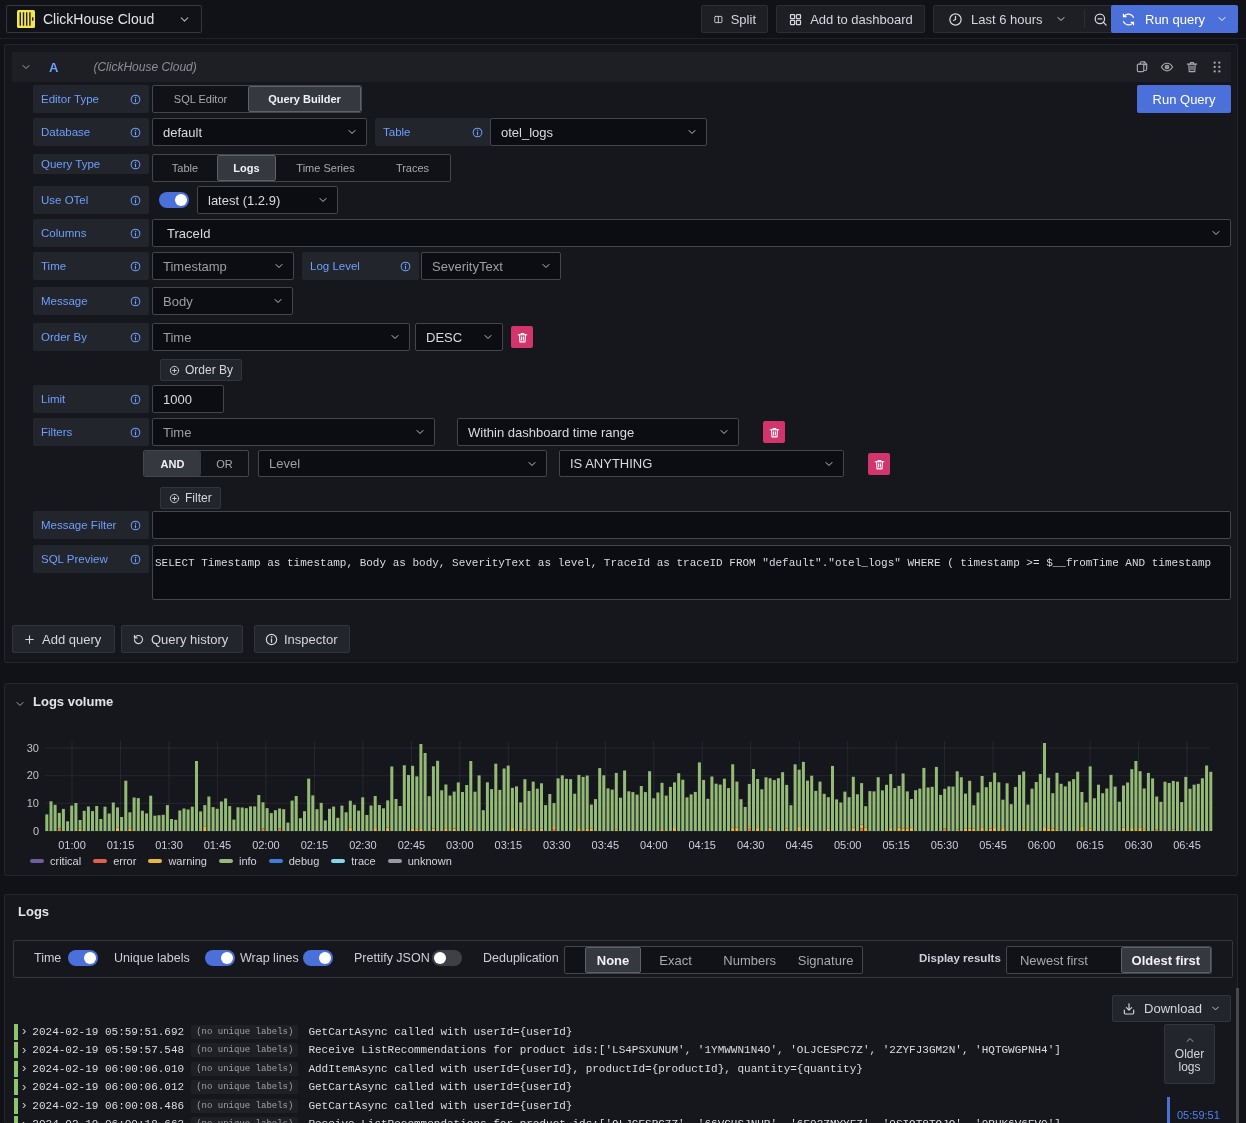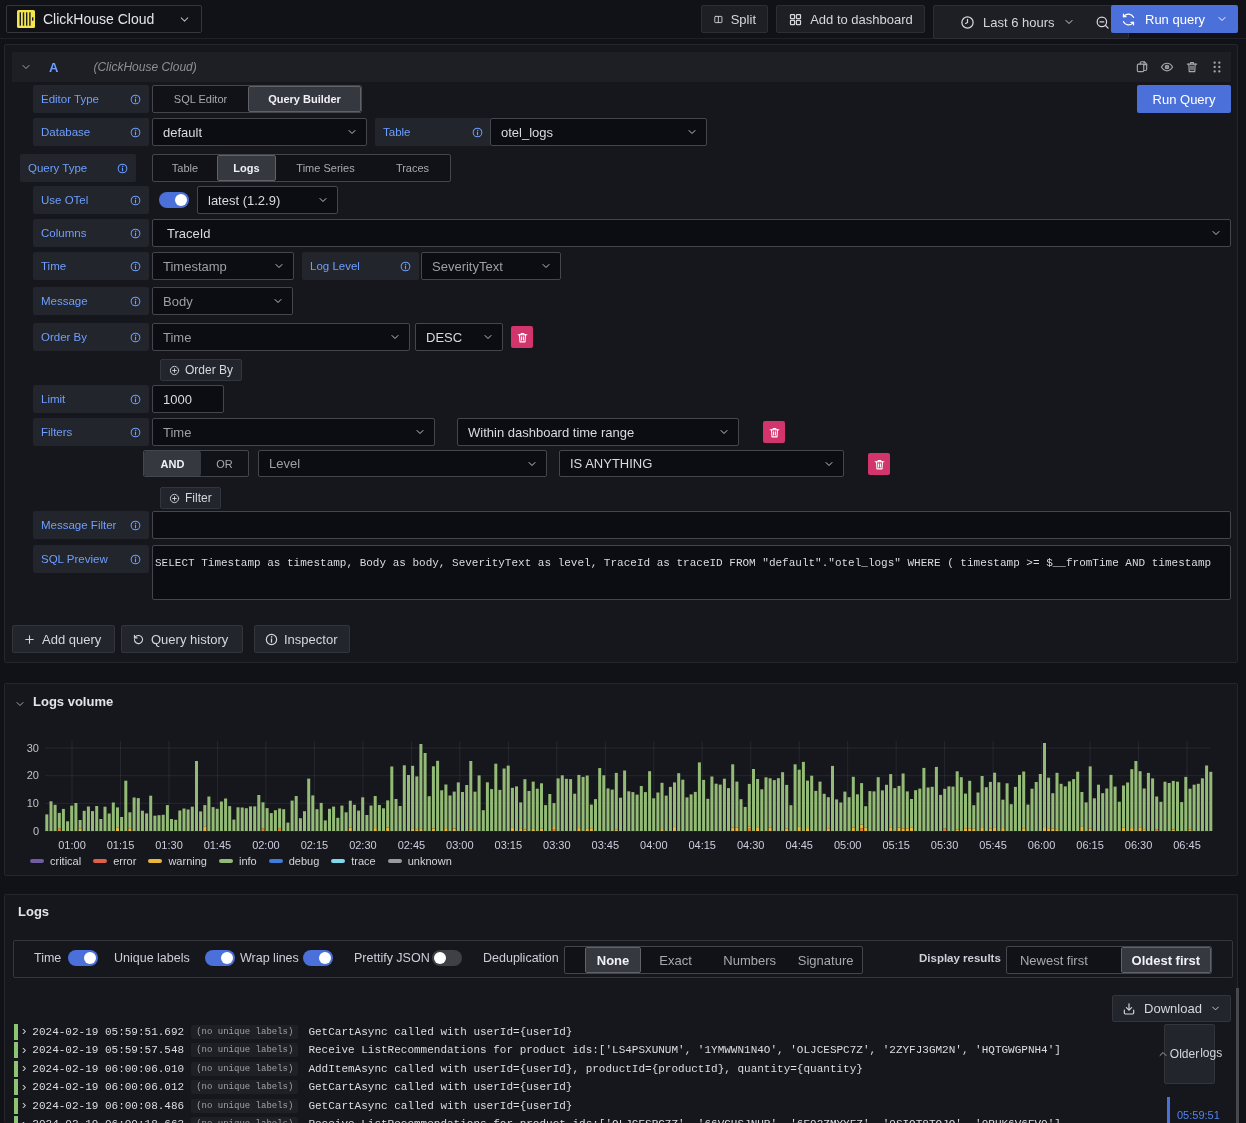--- a/index.html
+++ b/index.html
@@ -65,21 +65,21 @@
 .sw { width:14px; height:4px; border-radius:2px; display:inline-block; }
 
 
 #lctl { position:absolute; left:13px; top:940px; width:1220px; height:38px; border:1px solid #35373E; border-radius:2px; }
 .ctl { position:absolute; font-size:12.5px; font-weight:500; color:#CDCEDA; top:12px; }
 .rgroup { position:absolute; top:946px; height:28px; border:1px solid #44464E; border-radius:2px; display:flex; background:#111217; }
 .rgi { display:flex; align-items:center; justify-content:center; font-size:13px; color:#A8A9B0; }
 .rgi.on { background:#36383F; border:1px solid #60626A; border-radius:2px; color:#F1F1F6; font-weight:700;margin-left:20px; }
 
 #dlbtn { position:absolute; left:1112px; top:995px; width:119px; height:27px; background:#22252B; border:1px solid #33353C; border-radius:2px; display:flex; align-items:center; justify-content:center; gap:8px; font-size:13px; font-weight:500; color:#D5D6DE; }
-#older { position:absolute; left:1164px; top:1024px; width:51px; height:60px; background:#22252B; border:1px solid #33353C; border-radius:2px; display:flex; align-items:center; justify-content:center; font-size:12px; color:#D5D6DE; gap:1px; }
+#older { position:absolute; left:1164px; top:1024px; width:51px; height:60px; background:#22252B; border:1px solid #33353C; border-radius:2px; display:flex; flex-direction:column; align-items:center; justify-content:center; font-size:12px; color:#D5D6DE; gap:1px; }
 
 .lrow { position:absolute; left:14px; height:18.5px; font-family:"Liberation Mono",monospace; font-size:11px; color:#DCDDE3; display:flex; align-items:center; white-space:nowrap; }
 .lbar { width:4px; height:16px; background:#8CC46F; border-radius:0px; margin-right:4px; }
 .lchev { color:#C9CAD1; font-size:13px; margin:0 6px 2px 0; font-family:"Liberation Sans",sans-serif; }
 .lts { letter-spacing:0; }
 .lchip { background:#1E2025; color:#9EA0A7; font-size:9px; padding:2px 5px; border-radius:2px; margin-left:7px; }
 .lmsg { margin-left:10px; }
 </style></head>
 <body>
 
@@ -109,21 +109,21 @@
     </div>
   <div class="navbtn" style="left:776px;width:149px">
       <svg class="ic " width="15" height="15" viewBox="0 0 24 24" fill="none" stroke="currentColor" stroke-width="2" stroke-linecap="round" stroke-linejoin="round">
         <rect x="4" y="4" width="6.5" height="6.5" rx="1"></rect>
         <rect x="13.5" y="4" width="6.5" height="6.5" rx="1"></rect>
         <rect x="4" y="13.5" width="6.5" height="6.5" rx="1"></rect>
         <rect x="13.5" y="13.5" width="6.5" height="6.5" rx="1"></rect>
       </svg>
       <span>Add to dashboard</span>
     </div>
-  <div class="navbtn" style="left:933px;width:196px;justify-content:flex-start;padding:16px">
+  <div class="navbtn" style="left:933px;width:196px;justify-content:flex-start;padding:4px">
     <span style="display:flex;align-items:center;gap:8px;padding:0 10px;width:139px">
         <svg class="ic " width="15" height="15" viewBox="0 0 24 24" fill="none" stroke="currentColor" stroke-width="2" stroke-linecap="round" stroke-linejoin="round">
           <circle cx="12" cy="12" r="9"></circle>
           <polyline points="12,7 12,12 9,13.5"></polyline>
         </svg>
         <span>Last 6 hours</span>
         <span style="margin-left:auto;display:flex">
           <svg class="ic " width="12" height="12" viewBox="0 0 24 24" fill="none" stroke="currentColor" stroke-width="2" stroke-linecap="round" stroke-linejoin="round">
             <polyline points="6,9 12,15 18,9"></polyline>
           </svg>
@@ -225,21 +225,21 @@
       </svg>
     </span></div>
 <div class="sel" style="left:490px;top:118px;width:217px;height:28px">
     <span class="st">otel_logs</span>
     <span class="sc">
       <svg class="ic " width="12" height="12" viewBox="0 0 24 24" fill="none" stroke="currentColor" stroke-width="2" stroke-linecap="round" stroke-linejoin="round">
         <polyline points="6,9 12,15 18,9"></polyline>
       </svg>
     </span>
   </div>
-<div class="lbl" style="left:20px;top:154px;width:116px;height:28px">Query Type<span class="linfo">
+<div class="lbl" style="left:33px;top:154px;width:116px;height:20px">Query Type<span class="linfo">
       <svg class="ic " width="11" height="11" viewBox="0 0 24 24" fill="none" stroke="currentColor" stroke-width="2" stroke-linecap="round" stroke-linejoin="round">
         <circle cx="12" cy="12" r="9.5" stroke-width="2.2"></circle>
         <line x1="12" y1="11" x2="12" y2="17" stroke-width="2.4"></line>
         <circle cx="12" cy="7.2" r="0.6" fill="currentColor" stroke-width="1.6"></circle>
       </svg>
     </span></div>
 <div class="seg" style="left:152px;top:154px;height:28px">
     <span class="segi" style="width:64px;">Table</span>
     <span class="segi segon" style="width:59px;">Logs</span>
     <span class="segi" style="width:99px;">Time Series</span>

